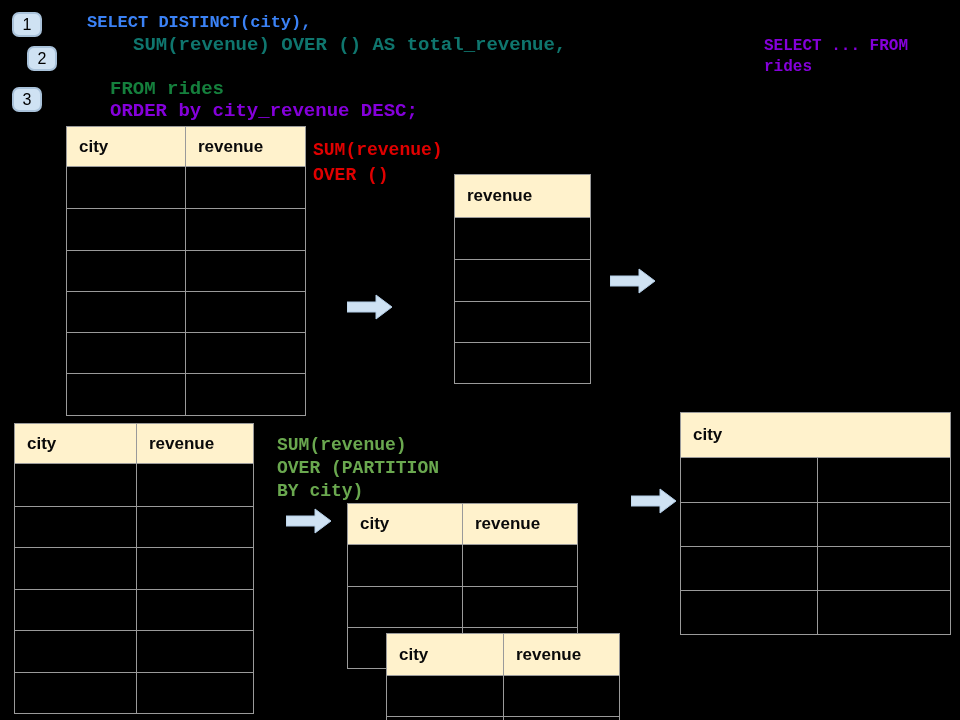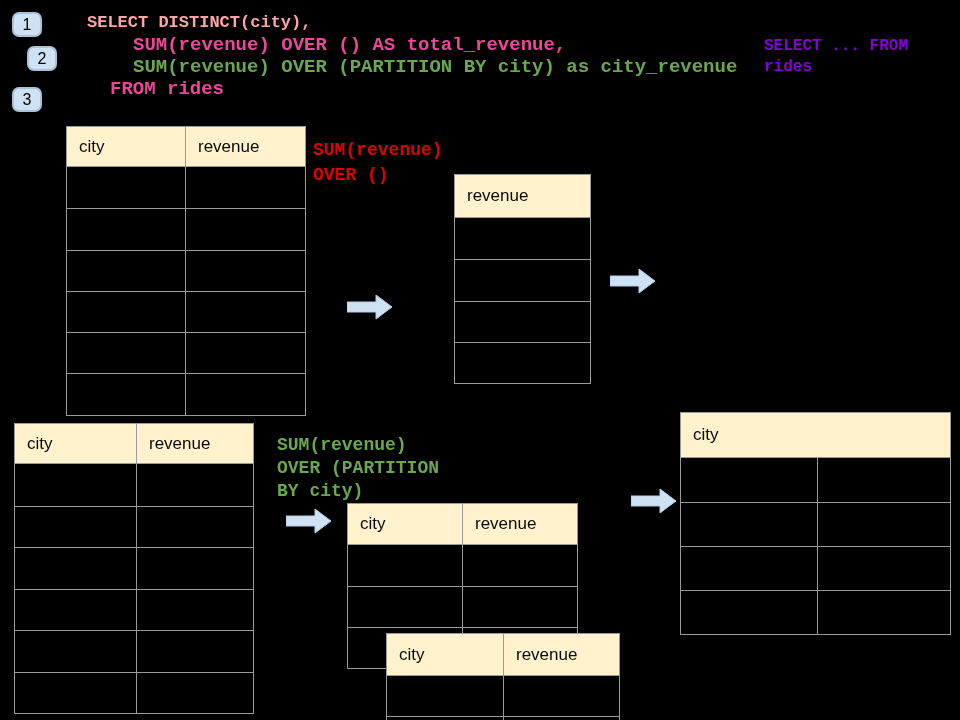--- a/index.html
+++ b/index.html
@@ -22,21 +22,21 @@
   .badge{position:absolute;width:30px;height:25px;background:var(--badge-fill,#cfe2f3);
          border:2px solid var(--badge-border,#a9c2da);border-radius:7px;box-sizing:border-box;
          display:flex;align-items:center;justify-content:center;
          font-size:16px;color:#000;}
   .badge-1{left:12px;top:12px;}
   .badge-2{left:27px;top:46px;}
   .badge-3{left:12px;top:87px;}
 
   
   .tbl{position:absolute;box-sizing:border-box;border:1px solid var(--table-border,#9a9a9a);
-       background:#a3a3a3;}
+       background:#a3a3a3;font-weight:bold;}
   .thead{display:flex;background:var(--table-header-fill,#fff2cc);
          border-bottom:1px solid var(--table-border,#9a9a9a);box-sizing:border-box;}
   .th{display:flex;align-items:center;padding-left:12px;box-sizing:border-box;
       font-size:17px;color:#0a0a0a;overflow:hidden;}
   .th:not(:last-child){border-right:1px solid var(--table-border,#9a9a9a);}
   .tr{display:flex;box-sizing:border-box;}
   .tr + .tr{border-top:1px solid var(--table-border,#9a9a9a);}
   .td{box-sizing:border-box;background:#000;}
   .td:not(:last-child){border-right:1px solid var(--table-border,#9a9a9a);}
   .th:last-child,.td:last-child{flex:1;}
@@ -74,24 +74,24 @@
 </style>
 </head>
 <body>
 
 <div class="stage">
 
   <div class="badge badge-1">1</div>
   <div class="badge badge-2">2</div>
   <div class="badge badge-3">3</div>
 
-  <div class="code sql-l1" style="color: #fca5a5;">SELECT DISTINCT(city),</div>
-  <div class="code sql-l2" style="color: #ec4899;">SUM(revenue) OVER () AS total_revenue,</div>
-  <div class="code sql-l3" style="color: rgb(106, 168, 79);">SUM(revenue) OVER (PARTITION BY city) as city_revenue</div>
-  <div class="code sql-l4" style="color: #ec4899;">FROM rides</div>
+  <div class="code sql-l1" style="color: #3b82f6;">SELECT DISTINCT(city),</div>
+  <div class="code sql-l2" style="color: #0f766e;">SUM(revenue) OVER () AS total_revenue,</div>
+  <div class="code sql-l4" style="color: #15803d;">FROM rides</div>
+  <div class="code sql-l5" style="color: rgb(133, 0, 219);">ORDER by city_revenue DESC;</div>
 
   <div class="code side-code" style="color: rgb(133, 0, 219);">SELECT ... FROM
 rides</div>
 
   <div class="code ann-total" style="color: rgb(224, 0, 0);">SUM(revenue)
 OVER ()</div>
   <div class="code ann-partition" style="color: rgb(106, 168, 79);">SUM(revenue)
 OVER (PARTITION
 BY city)</div>
 

